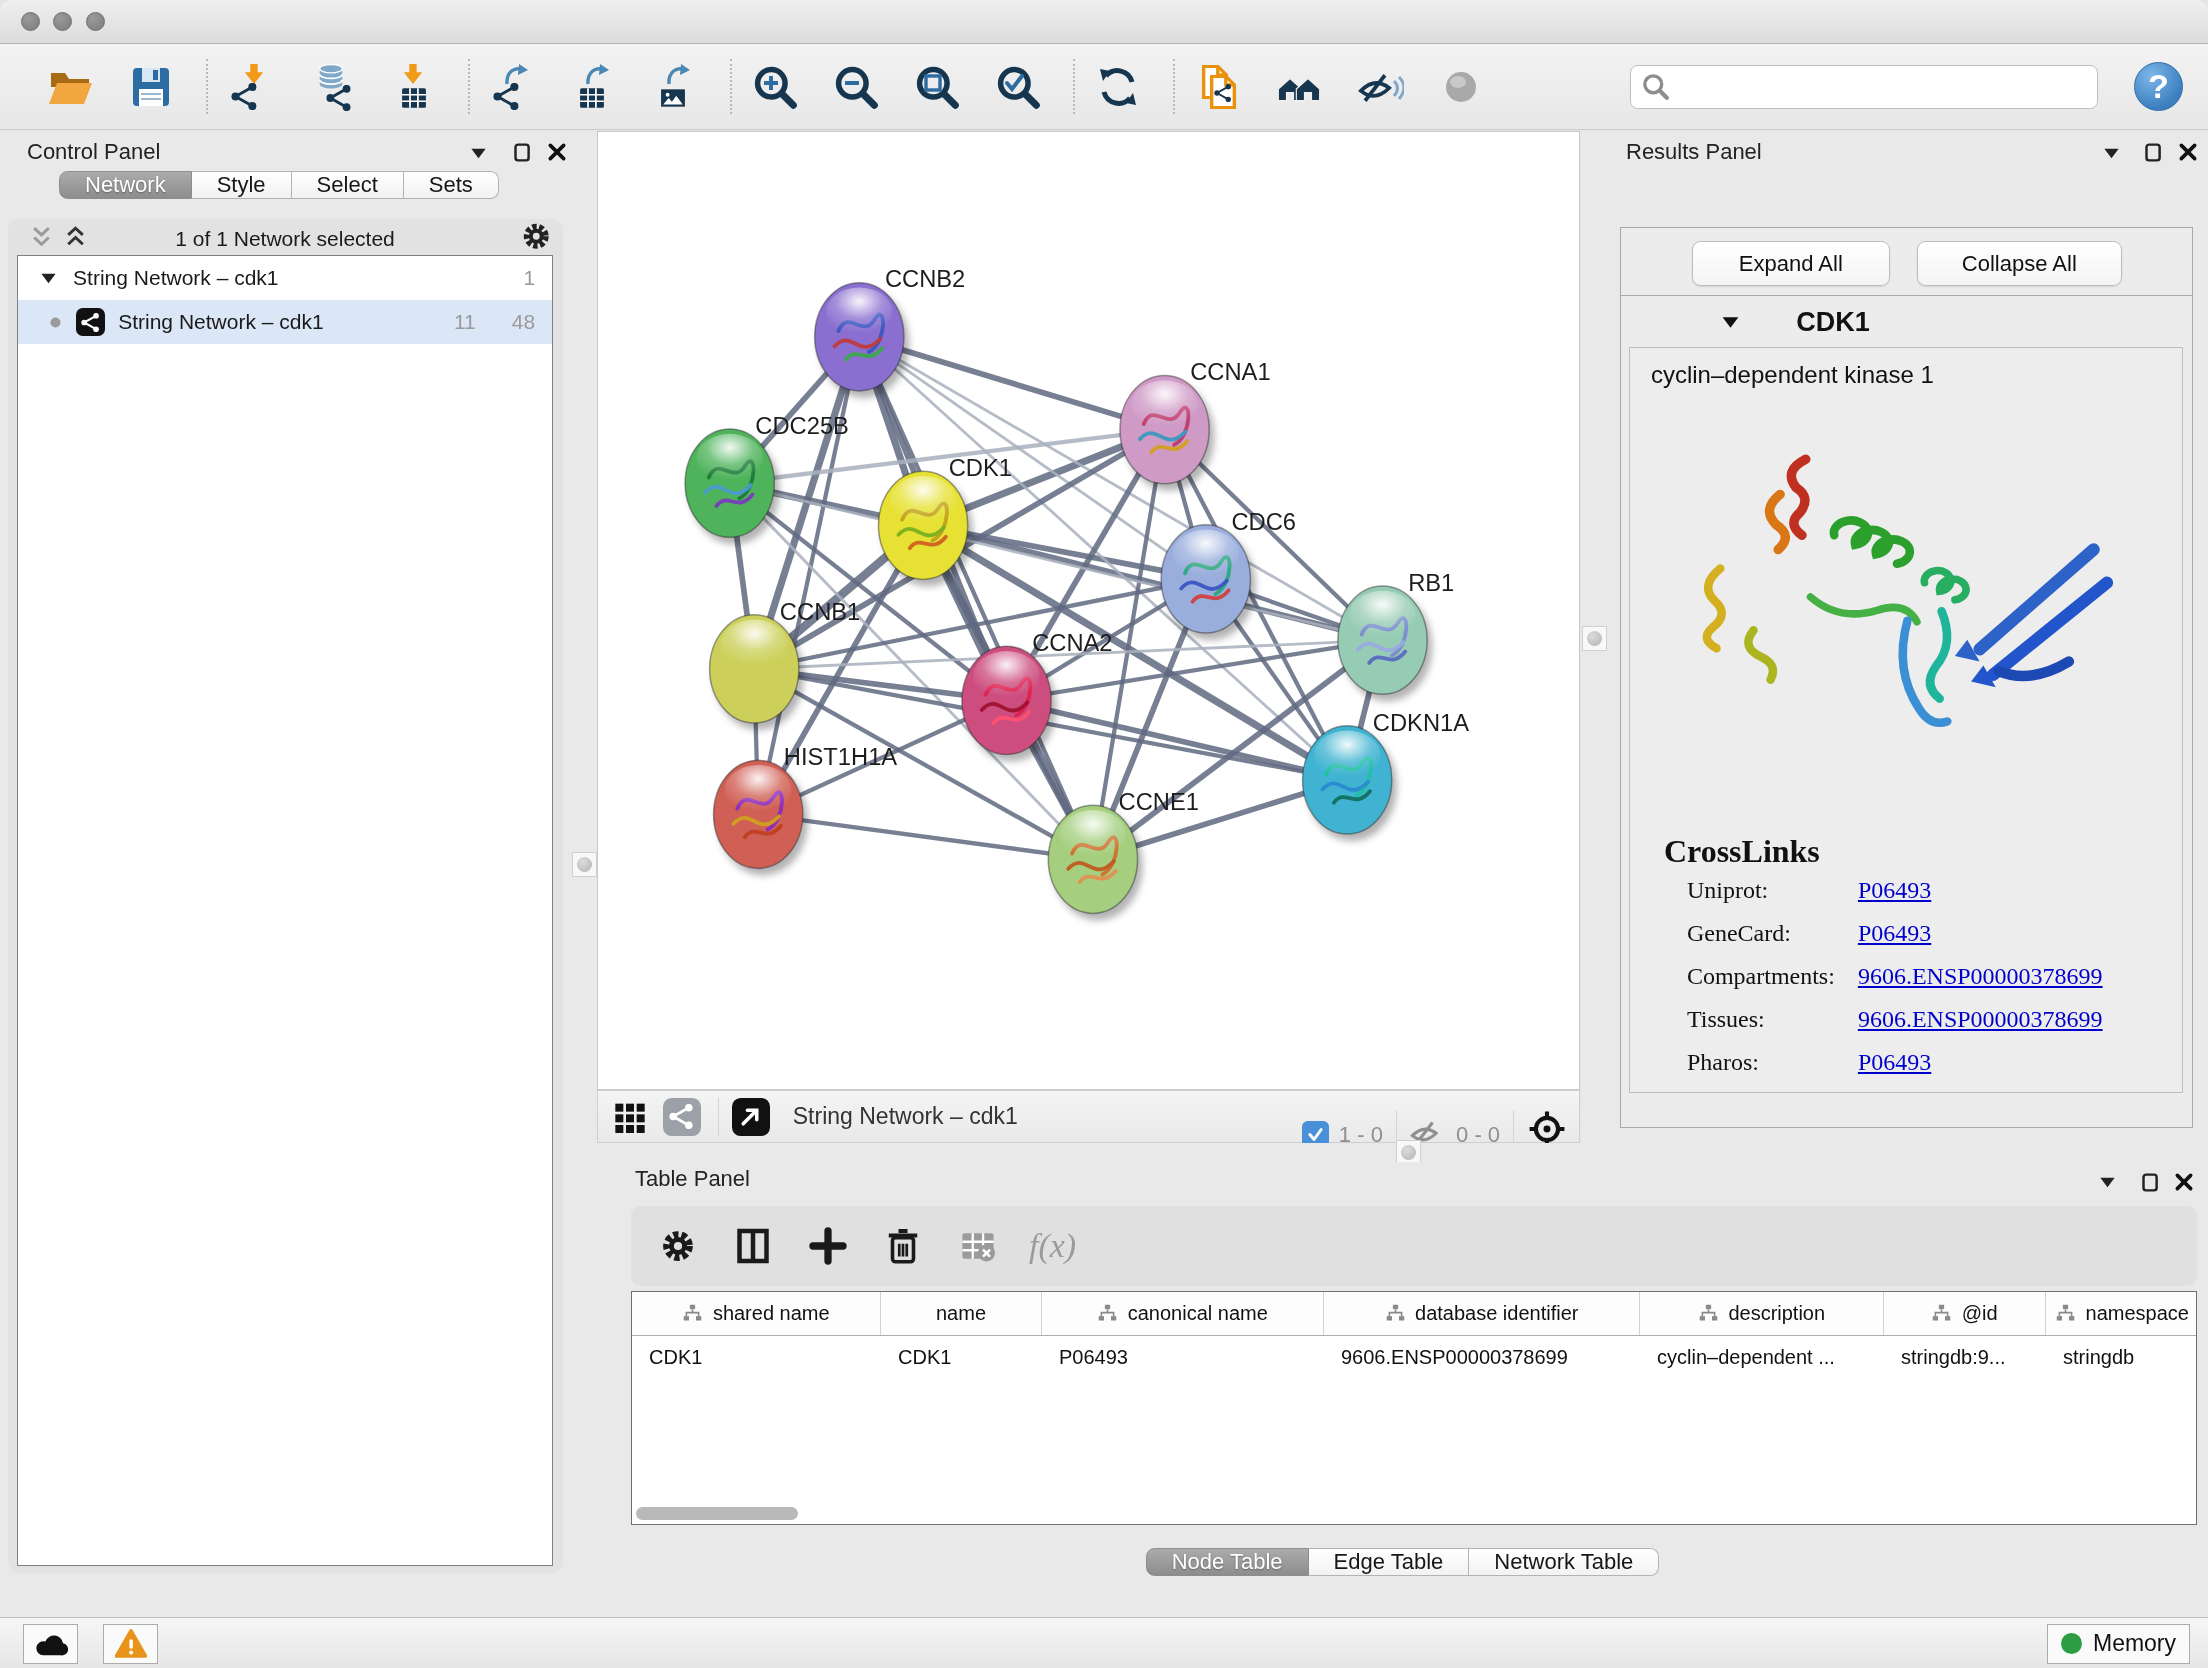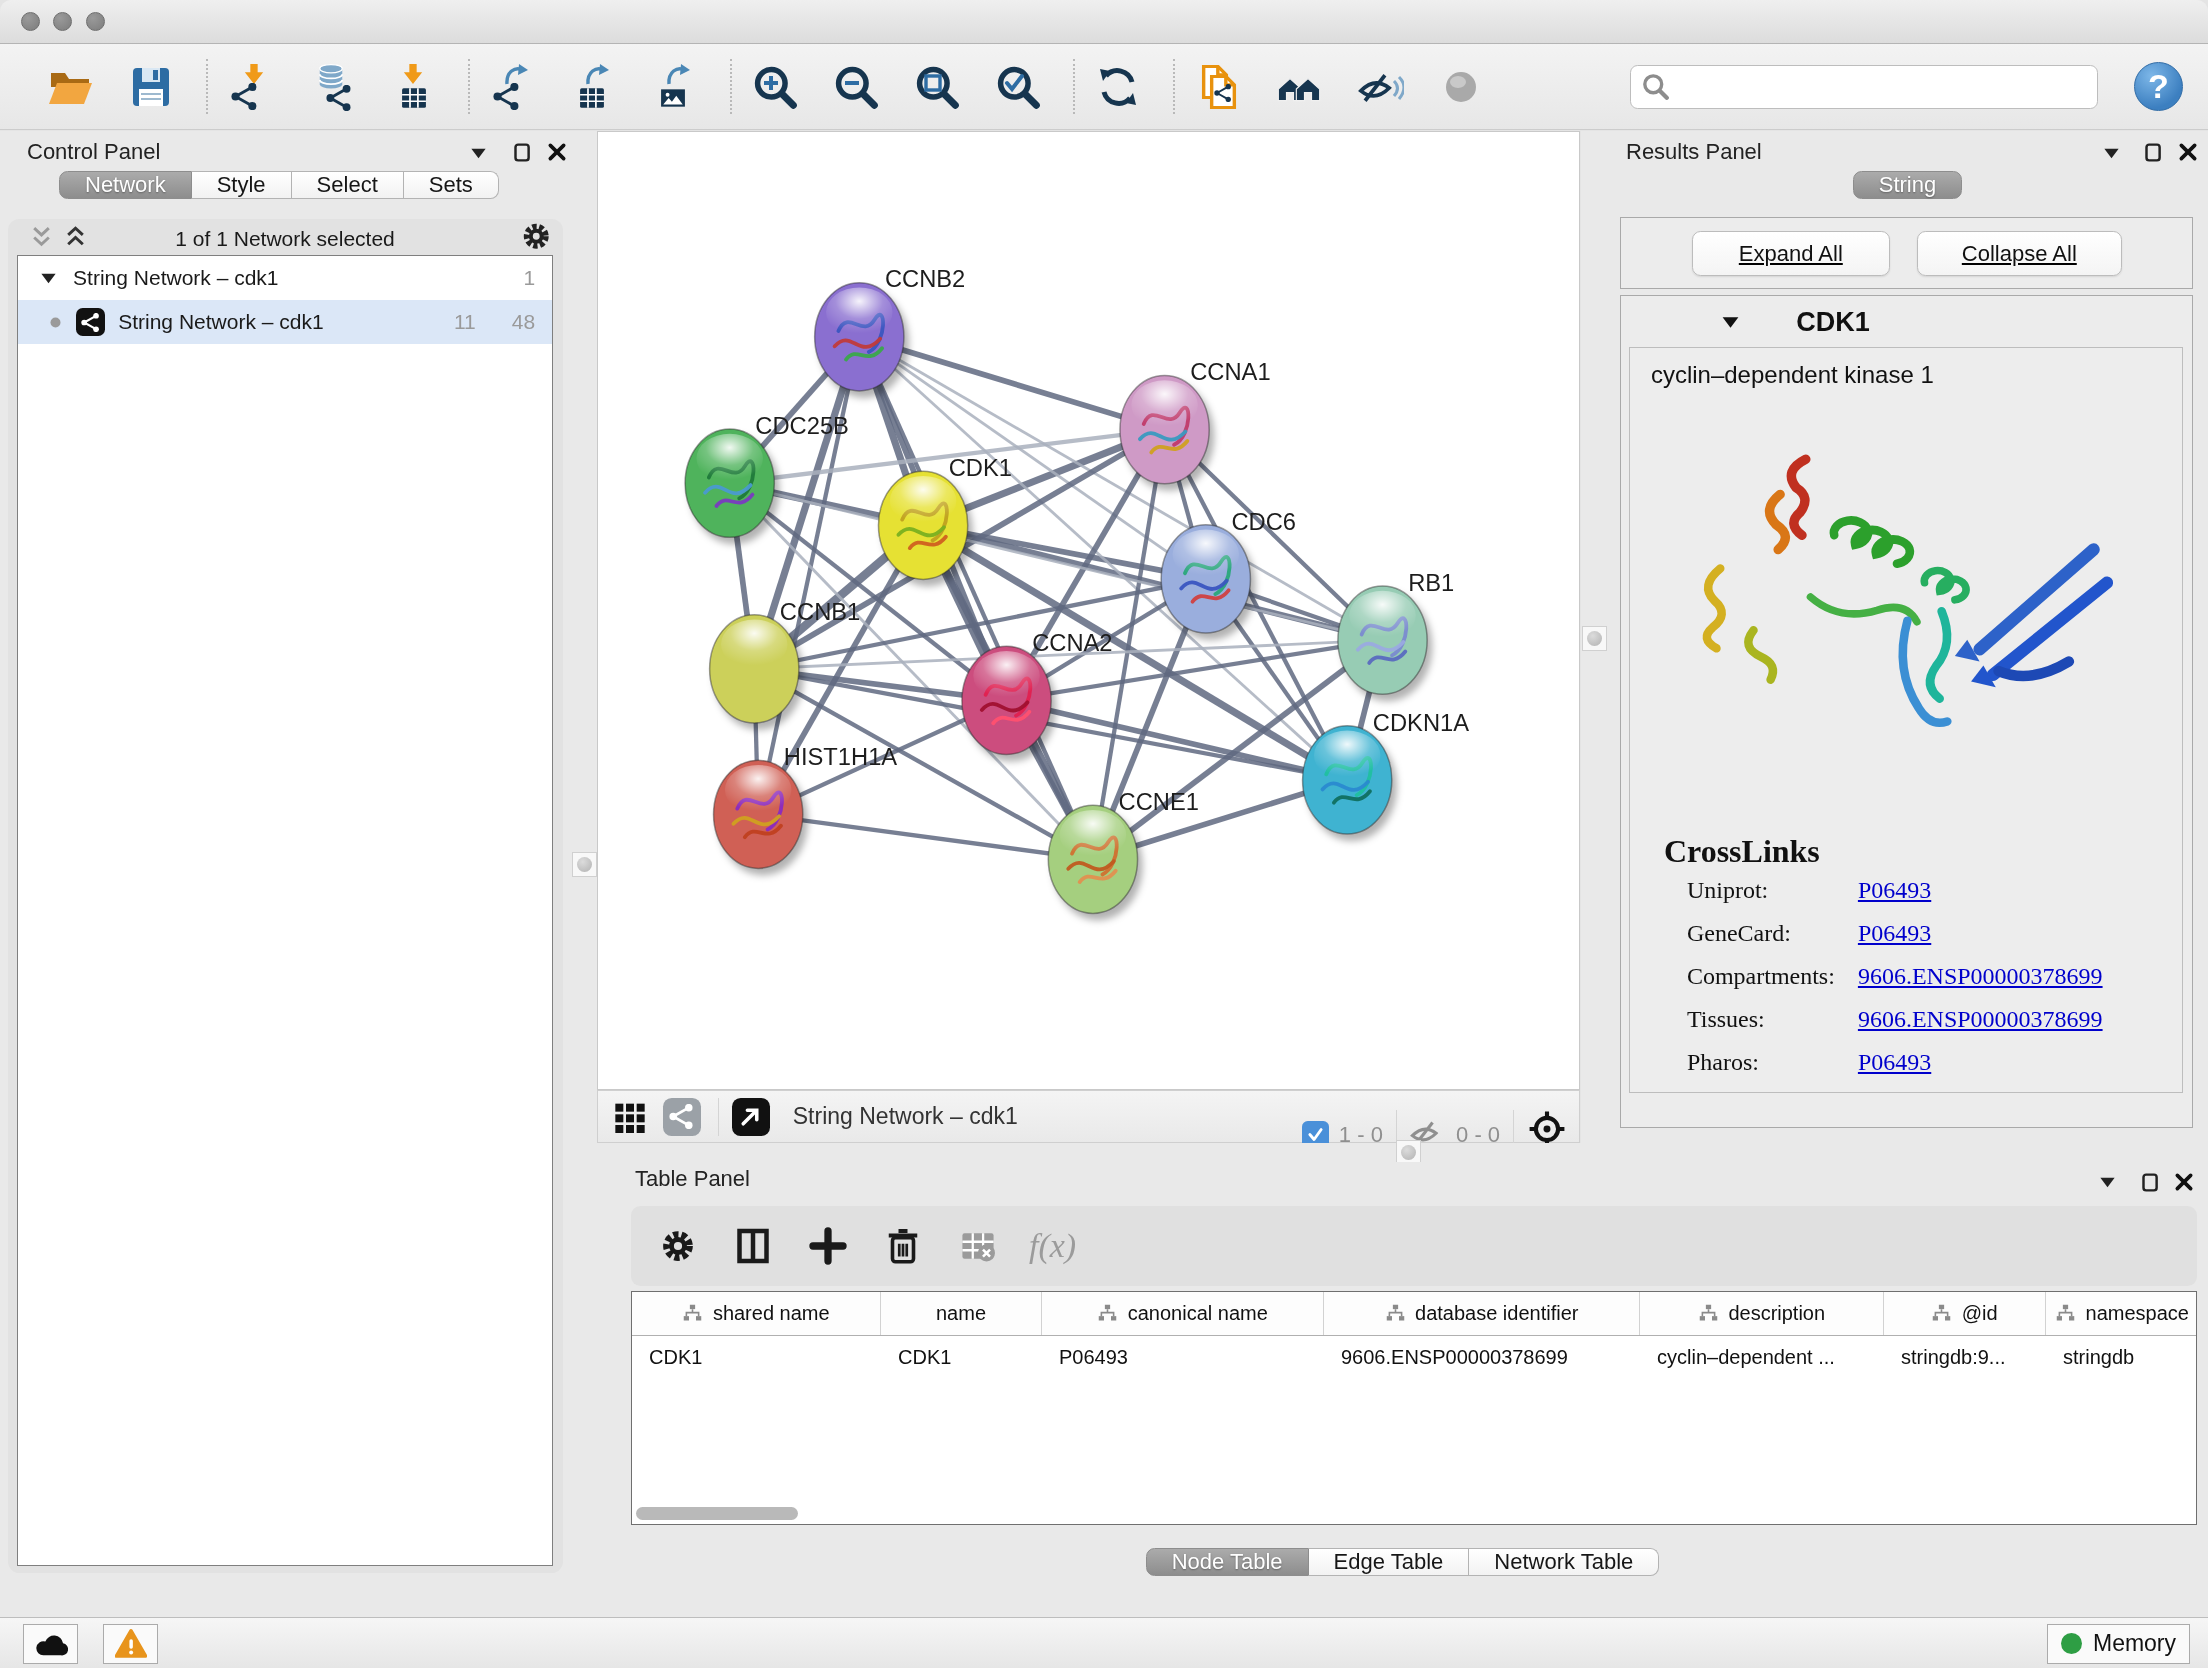--- a/index.html
+++ b/index.html
@@ -664,25 +664,22 @@
       <svg viewBox="0 0 24 24" width="21" height="21">
           <use href="#i-minbox" style="color:#222"></use>
         </svg>
     </div>
     <div class="abs ph-ic" style="left:571px; top:11.4px;">
       <svg viewBox="0 0 24 24" width="20" height="20">
           <use href="#i-x" style="color:#111"></use>
         </svg>
     </div>
 
-    <div class="abs" style="left:0; top:40px; width:100%; text-align:center;">
-      <span class="sbtn active" style="border-radius:8.6px; border-left-width:1px; display:inline-block;">String</span>
-    </div>
-
-    <div class="rbox" style="top:86px; height:72px;text-decoration:underline;">
+
+    <div class="rbox" style="top:96px; height:72px;">
       <div style="display:flex; justify-content:center; gap:27px; padding:13.3px 0;">
         <div class="wbtn" style="width:198px;">Expand All</div>
         <div class="wbtn" style="width:205px;">Collapse All</div>
       </div>
     </div>
 
     <div class="rbox" style="top:164px; height:833px;">
       <div style="display:flex; align-items:center; padding:11.4px 0 9.5px 99px;">
         <svg viewBox="0 0 24 24" width="21" height="21">
           <use href="#i-triangle-down" style="color:#111"></use>

